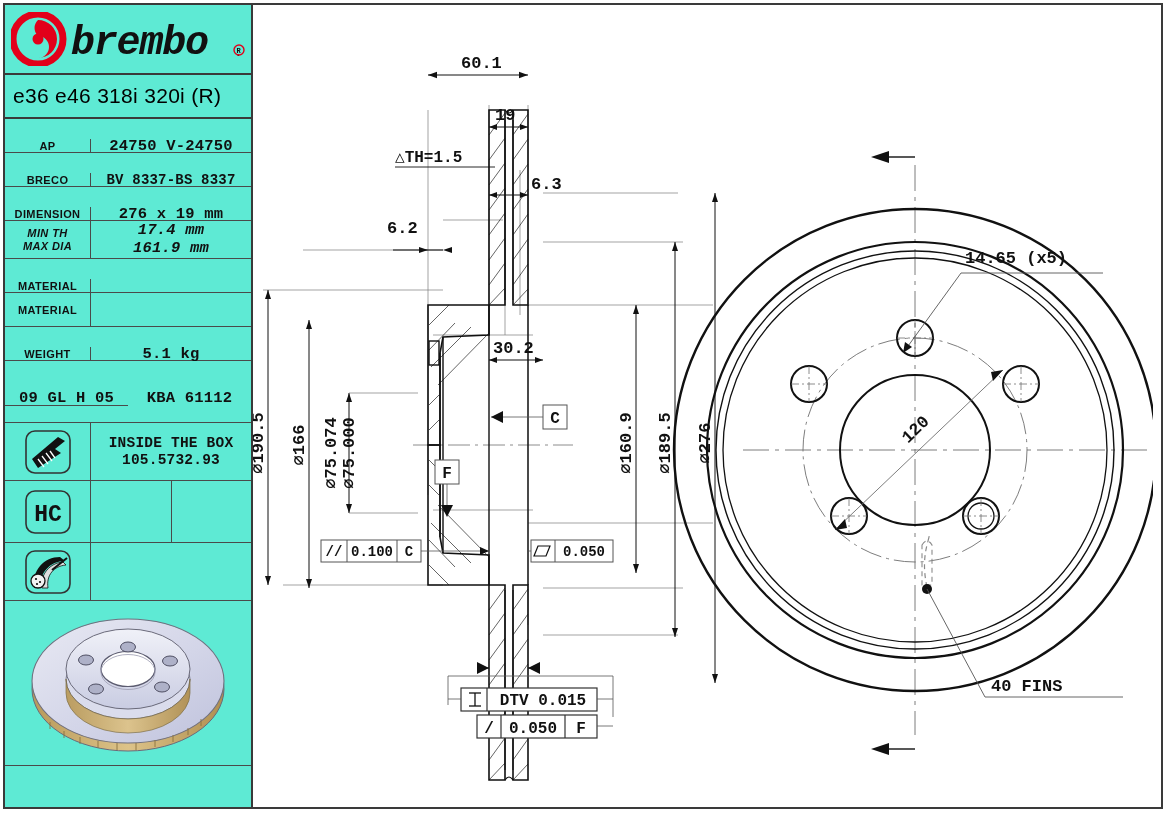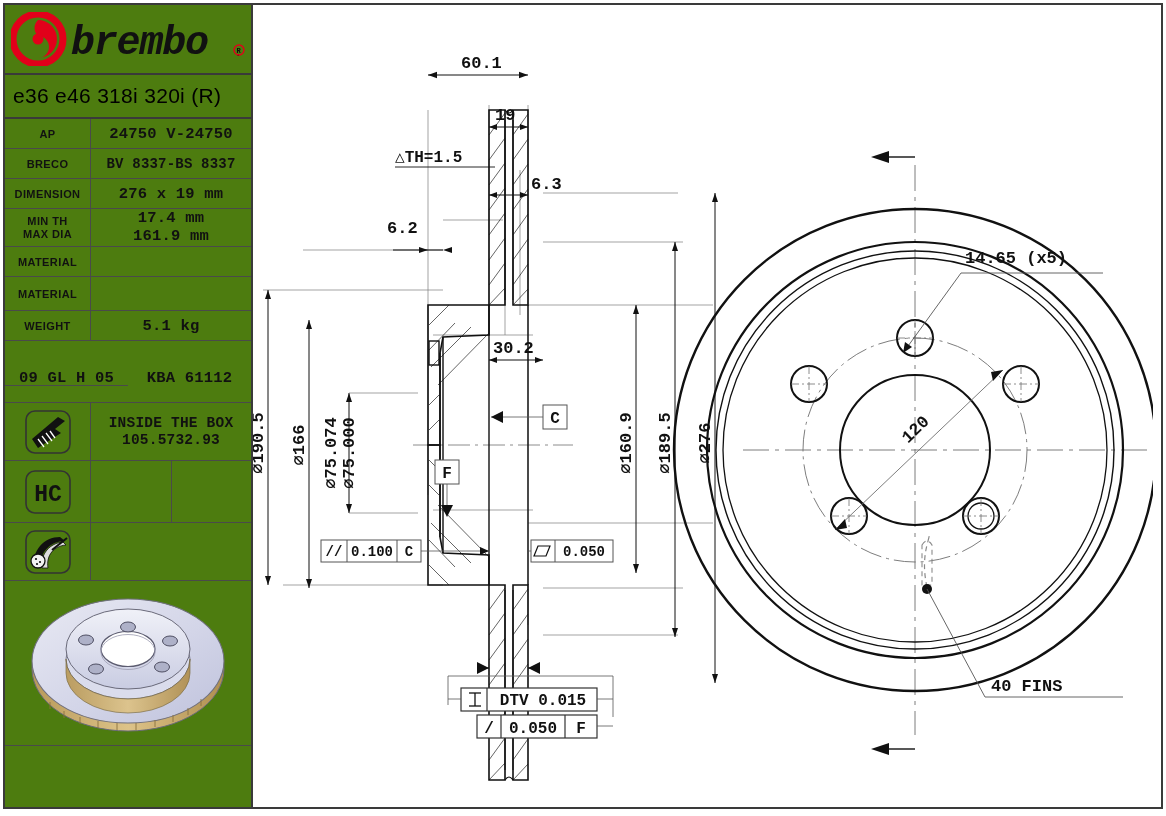--- a/index.html
+++ b/index.html
@@ -33,21 +33,21 @@
     opacity: 1;
     z-index: 0;
   }
   
   #info-panel {
     position: absolute;
     left: 5px; top: 5px;
     width: 248px;
     height: 802px;
     z-index: 3;
-    background: #4d7c0f;
+    background: #5eead4;
     border-right: 2px solid #3a3a3a;
   }
   .ip-row {
     display: flex;
     border-bottom: 1.6px solid #4a4a4a;
     width: 100%;
   }
   .ip-logo {
     height: 70px;
     display: flex; align-items: center;
@@ -83,23 +83,23 @@
     font-family: "Liberation Mono", monospace;
     font-weight: bold;
     font-size: 15.5px;
     letter-spacing: .2px;
     color: #111;
     text-align: center;
     padding: 2px 2px;
   }
   .cell-r.small { font-size: 14px; }
   .two-line { flex-direction: column; line-height: 1.12; }
-  .r-h30 { height: 30px; }
+  .r-h30 { height: 14px; margin-top: 20px; }
   .r-h34 { height: 34px; }
-  .r-h38 { height: 38px; }
+  .r-h38 { height: 38px; font-style: italic; }
   .r-h58 { height: 58px; }
   .r-h62 { height: 62px; }
   .icon-box {
     width: 86px; min-width: 86px;
     display: flex; align-items: center; justify-content: center;
     border-right: 1.6px solid #4a4a4a;
   }
   .split-right { display: flex; flex: 1; }
   .split-right > div { flex: 1; }
   .split-right > div:first-child { border-right: 1.6px solid #4a4a4a; }

